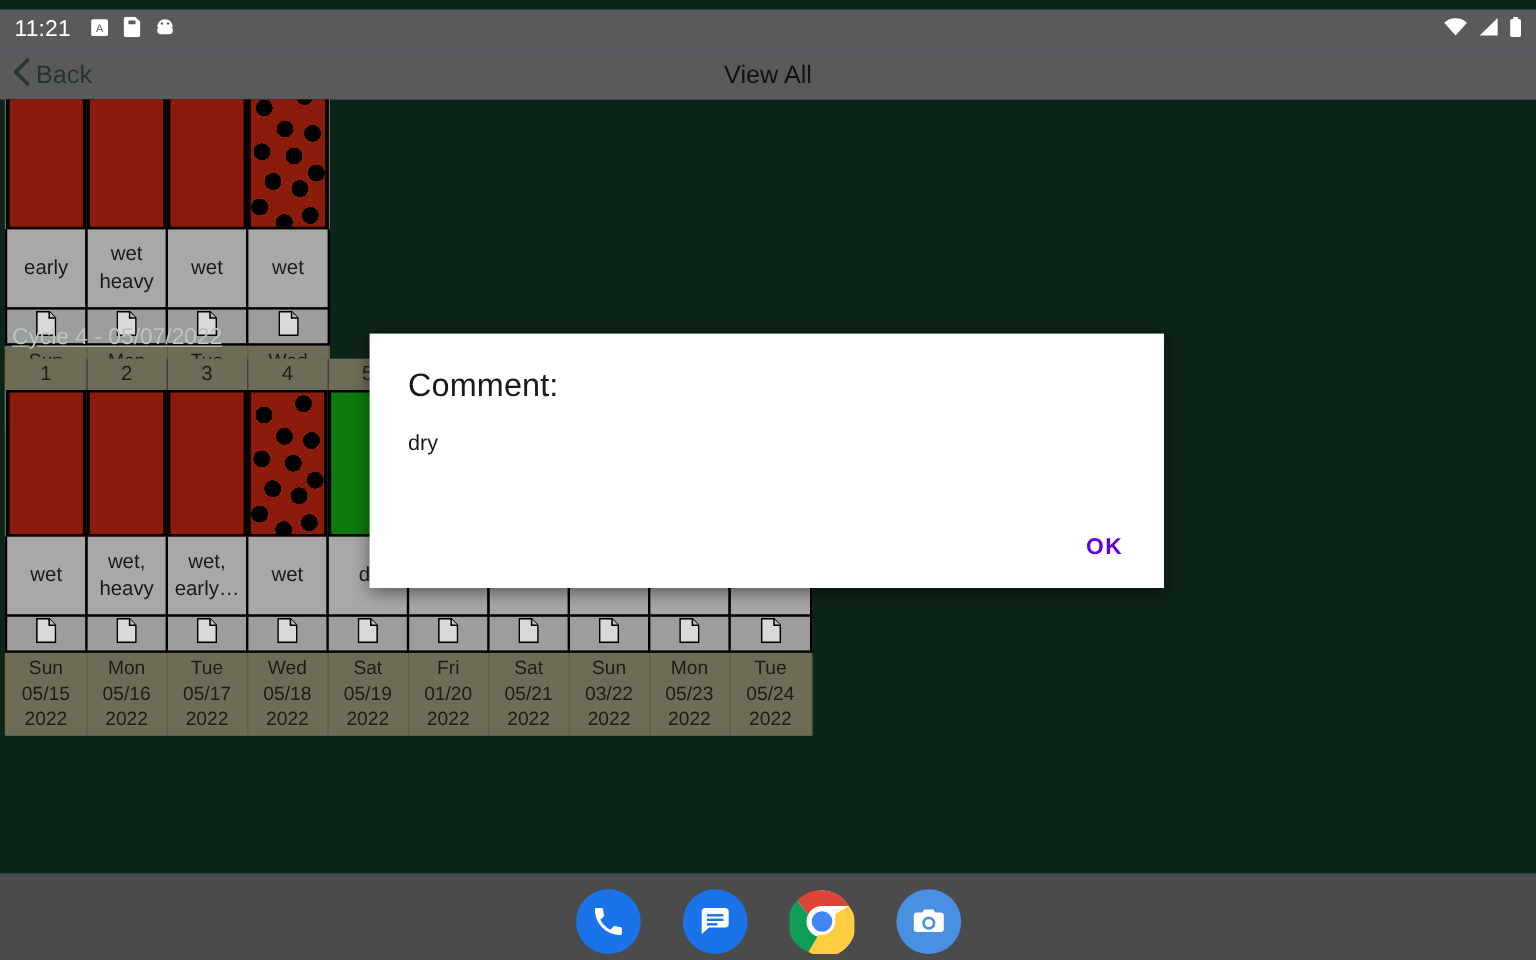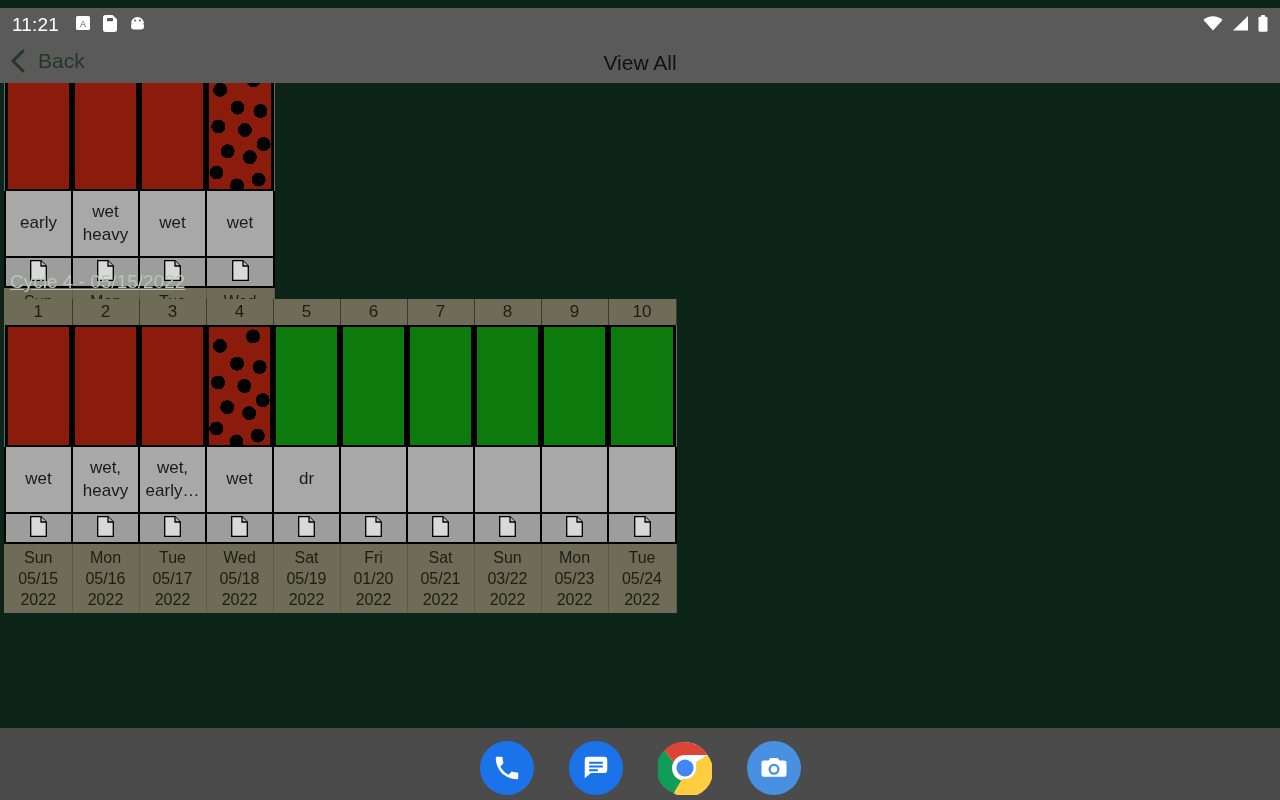--- a/index.html
+++ b/index.html
@@ -38,21 +38,21 @@
   .sb-ico { display: block; }
 
   
   #appbar {
     position: absolute; top: 34px; left: 0;
     width: 1280px; height: 41px;
     background: #5a5a5a;
     display: flex; align-items: center;
   }
   #backbtn {
-    display: flex; gap: 12px;
+    display: flex; align-items: center; gap: 4px;
     margin-left: 10px; cursor: pointer;
   }
   #backbtn .back-label {
     color: #23372a; font-size: 21px;
   }
   #apptitle {
     position: absolute; left: 0; right: 0; text-align: center;
     color: #111111; font-size: 21px; font-weight: normal;
     pointer-events: none;
   }
@@ -326,21 +326,21 @@
             <span>Wed</span><br>
             <span>01/25</span><br>
             <span>2017</span>
           </td>
         </tr>
       </tbody>
         </table>
     </div>
 
     <div class="cycle-block" style="left:4px; top:188px;">
-      <div class="cycle-title">Cycle 4 - 05/15/2022</div>
+      <div class="cycle-title">Cycle 4 - 05/07/2022</div>
       <table class="grid-table" style="width:671px;">
         <tbody>
             <tr>
           <td class="hdr-cell" style="width:67px;">1</td>
           <td class="hdr-cell" style="width:67px;">2</td>
           <td class="hdr-cell" style="width:67px;">3</td>
           <td class="hdr-cell" style="width:67px;">4</td>
           <td class="hdr-cell" style="width:67px;">5</td>
           <td class="hdr-cell" style="width:67px;">6</td>
           <td class="hdr-cell" style="width:67px;">7</td>
@@ -487,20 +487,27 @@
             <span>05/24</span><br>
             <span>2022</span>
           </td>
         </tr>
       </tbody>
         </table>
     </div>
   </div>
 
   <div id="scrim"></div>
+  <div id="dialog">
+    <div class="dlg-title">Comment:</div>
+    <div class="dlg-body">dry</div>
+    <div class="dlg-actions">
+      <button class="dlg-ok">OK</button>
+    </div>
+  </div>
 
   <div id="dock">
     <div class="dock-icon ic-phone">
       <svg width="30" height="30" viewBox="0 0 24 24">
         <path d="M6.6 10.8c1.4 2.8 3.8 5.1 6.6 6.6l2.2-2.2c.3-.3.7-.4 1-.2 1.2.4 2.4.6 3.6.6.6 0 1 .4 1 1V20c0 .6-.4 1-1 1C10.6 21 3 13.4 3 4c0-.6.4-1 1-1h3.5c.6 0 1 .4 1 1 0 1.3.2 2.5.6 3.6.1.3 0 .7-.2 1z" fill="#fff"></path>
       </svg>
     </div>
     <div class="dock-icon ic-msg">
       <svg width="30" height="30" viewBox="0 0 24 24">
         <path d="M3 5.5A2.5 2.5 0 0 1 5.5 3h13A2.5 2.5 0 0 1 21 5.5v8a2.5 2.5 0 0 1-2.5 2.5H8l-5 4.2z" fill="#fff"></path>

